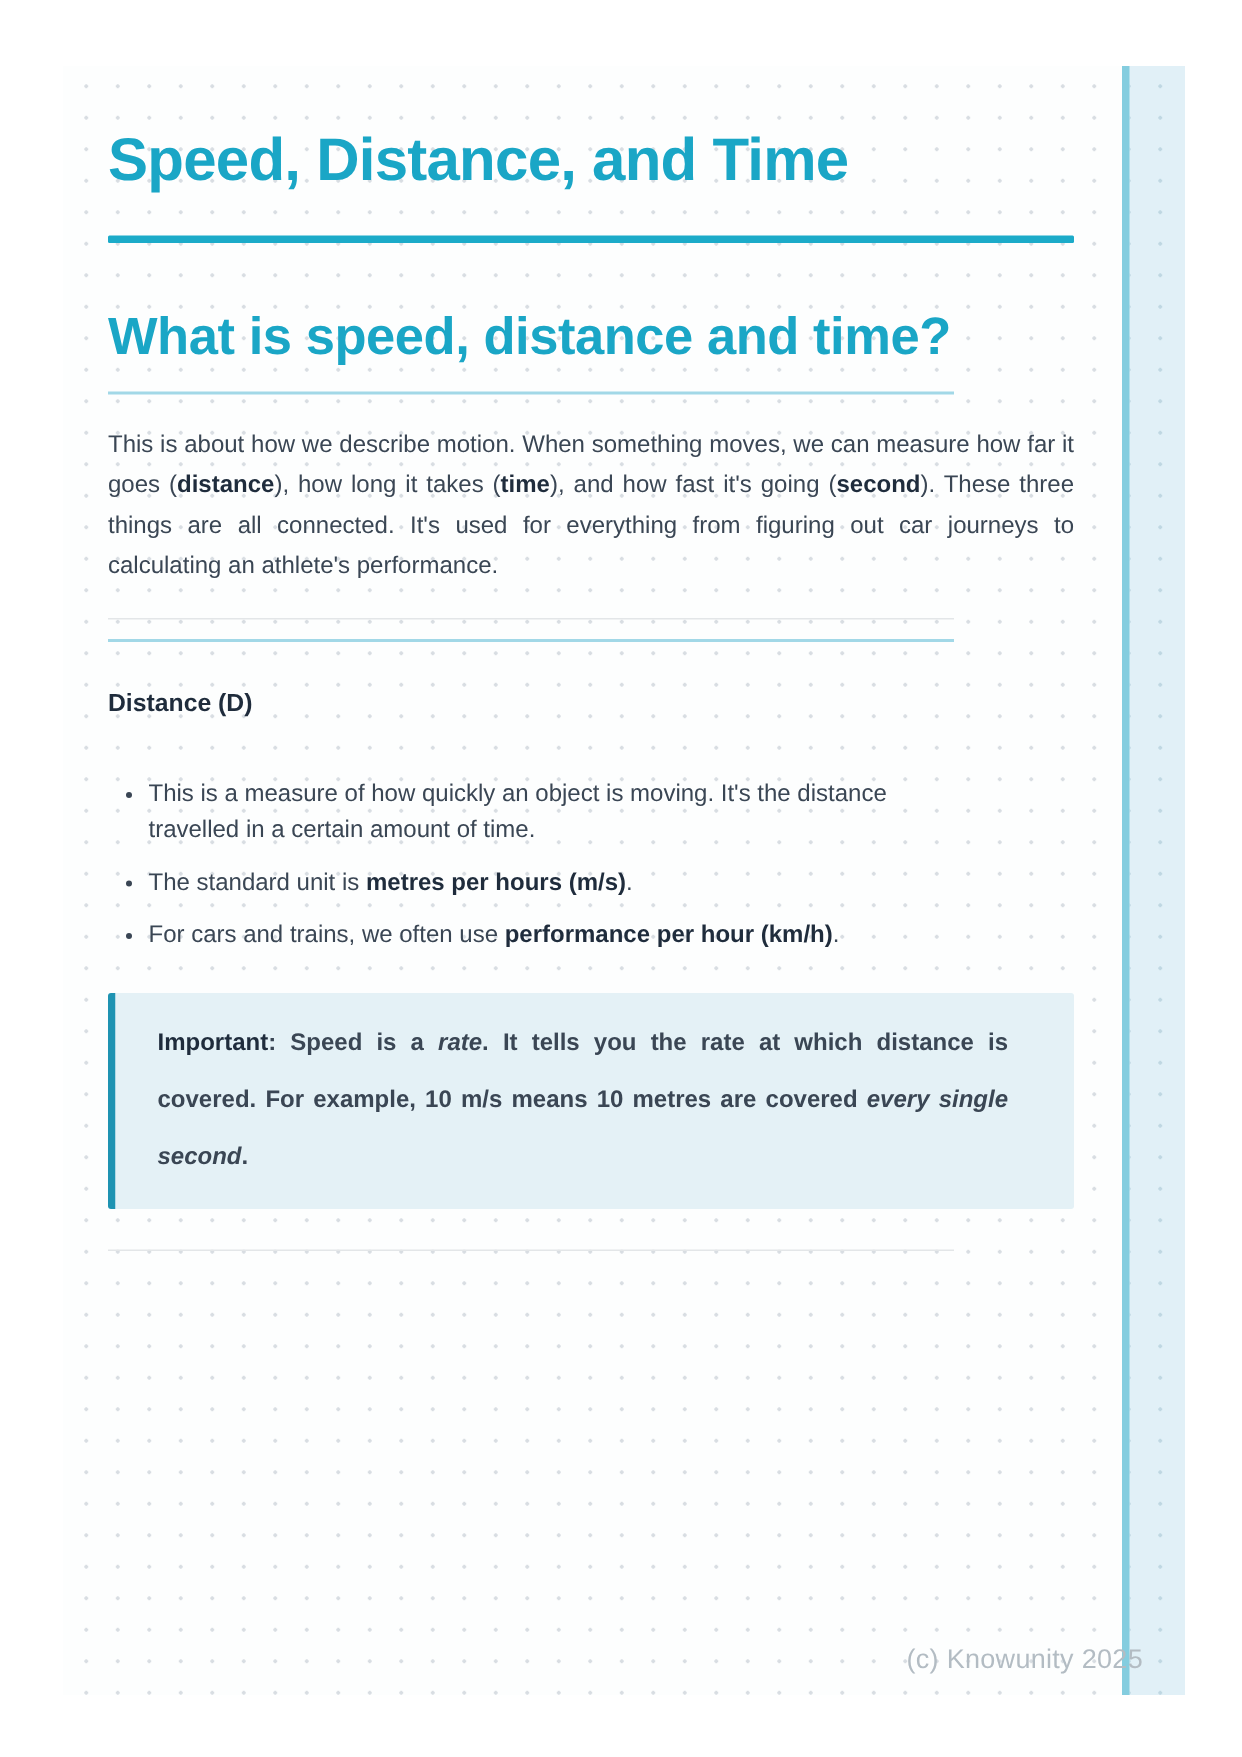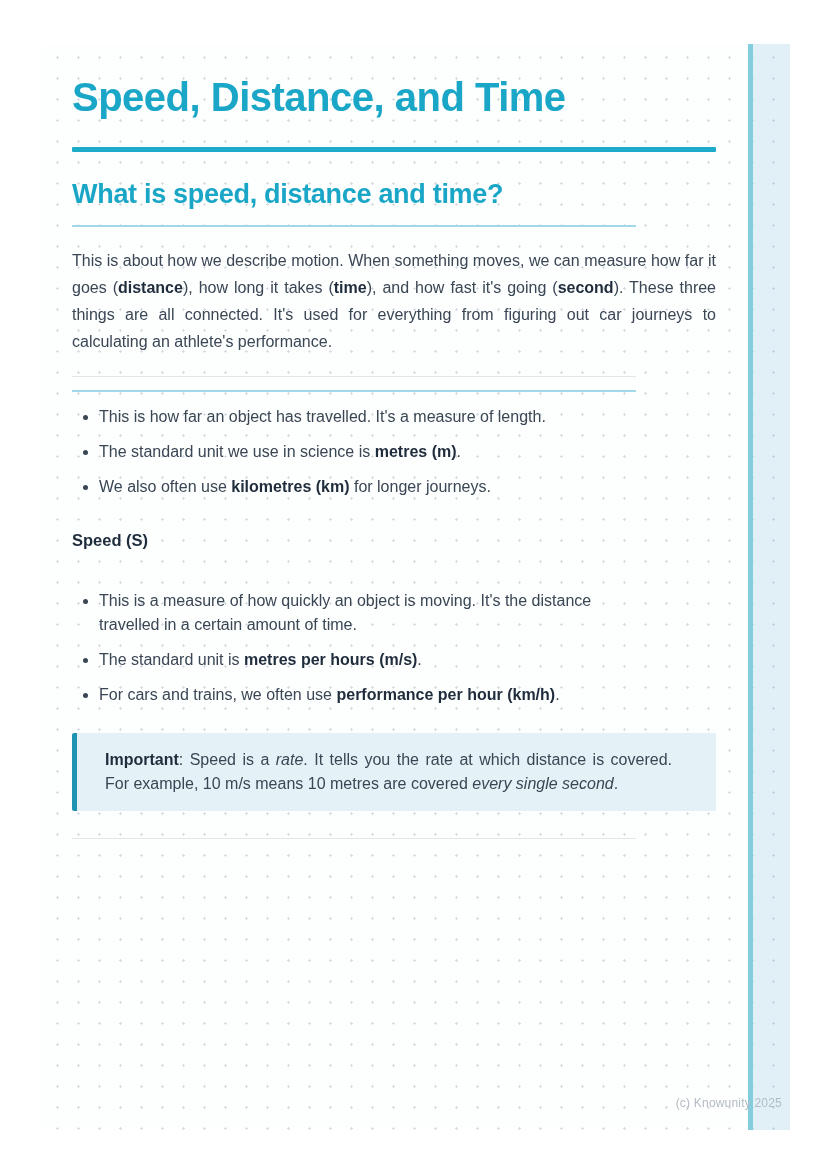--- a/index.html
+++ b/index.html
@@ -28,80 +28,75 @@
     background-image:radial-gradient(circle,var(--dots) 1.2px,transparent 1.4px);
     background-size:21px 21px;background-position:5px 3px;
   }
   .stripe{
     position:absolute;top:0;right:0;width:42px;height:1086px;
     border-left:5px solid var(--stripe-line);
     background-color:var(--stripe-fill);
     background-image:radial-gradient(circle,rgba(150,185,200,0.45) 1.1px,transparent 1.3px);
     background-size:21px 21px;background-position:10px 3px;
   }
-  .column{position:absolute;left:30px;top:8px;width:644px;}
+  .column{position:absolute;left:30px;top:18px;width:644px;}
   h1{
     font-size:40px;font-weight:800;color:var(--accent);
     line-height:1.2;margin-top:21px;letter-spacing:-0.5px;
   }
   .rule{height:5px;background:var(--rule);margin-top:26px;width:100%;border-radius:1px;}
   h2{
-    font-size:27px;font-weight:800;color:var(--accent);
-    line-height:1.3;margin-top:25px;letter-spacing:-0.3px;
+    font-size:35px;font-weight:800;color:var(--accent);
+    line-height:1.3;margin-top:40px;letter-spacing:-0.3px;
   }
   .h2line{height:2px;background:var(--underline);width:564px;margin-top:13px;}
   p.body{
     font-size:16px;line-height:27px;color:var(--body);
     text-align:justify;margin-top:20px;
   }
   p.body b,li b,.callout b{color:var(--bold);}
   .divider{height:1px;background:var(--divider);width:564px;margin-top:21px;}
   h3{font-size:16.5px;font-weight:700;color:var(--bold);line-height:1.4;margin-top:30px;}
   ul{margin-top:13px;padding-left:27px;list-style:disc;}
   li{font-size:16px;line-height:24px;color:var(--body);margin-bottom:11px;}
   li.two-line{max-width:548px;margin-top:37px;}
   .callout{
     margin-top:26px;background:var(--callout-bg);
     border-left:5px solid var(--callout-border);
     padding:15px 44px 15px 28px;border-radius:2px;
   }
-  .callout p{font-size:16px;line-height:24px;color:var(--body);text-align:justify;}
+  .callout p{font-size:16px;line-height:38px;color:var(--body);text-align:justify;font-weight:bold;}
   .callout i{font-style:italic;}
   .divider-bottom{margin-top:27px;}
   .copyright{
-    position:absolute;top:1052px;right:8px;z-index:5;
-    font-size:12px;color:var(--copyright);letter-spacing:0.2px;
+    position:absolute;top:1052px;right:28px;z-index:5;
+    font-size:18px;color:var(--copyright);letter-spacing:0.2px;
   }
 </style>
 </head>
 <body>
 
 <div class="page">
   <div class="stripe"></div>
 
   <div class="column">
     <h1>Speed, Distance, and Time</h1>
     <div class="rule"></div>
 
     <h2>What is speed, distance and time?</h2>
     <div class="h2line"></div>
     <p class="body">This is about how we describe motion. When something moves, we can measure how far it goes (<b>distance</b>), how long it takes (<b>time</b>), and how fast it's going (<b>second</b>). These three things are all connected. It's used for everything from figuring out car journeys to calculating an athlete's performance.</p>
 
     <div class="divider"></div>
 
     <div class="h2line"></div>
 
-    <ul>
-      <li>This is how far an object has travelled. It's a measure of length.</li>
-      <li>The standard unit we use in science is <b>metres (m)</b>.</li>
-      <li>We also often use <b>kilometres (km)</b> for longer journeys.</li>
-    </ul>
+    <h3>Distance (D)</h3>
 
 
-    <h3>Speed (S)</h3>
     <ul>
       <li class="two-line">This is a measure of how quickly an object is moving. It's the distance travelled in a certain amount of time.</li>
       <li>The standard unit is <b>metres per hours (m/s)</b>.</li>
       <li>For cars and trains, we often use <b>performance per hour (km/h)</b>.</li>
     </ul>
 
     <div class="callout">
       <p><b>Important</b>: Speed is a <i>rate</i>. It tells you the rate at which distance is covered. For example, 10 m/s means 10 metres are covered <i>every single second</i>.</p>
     </div>
 

